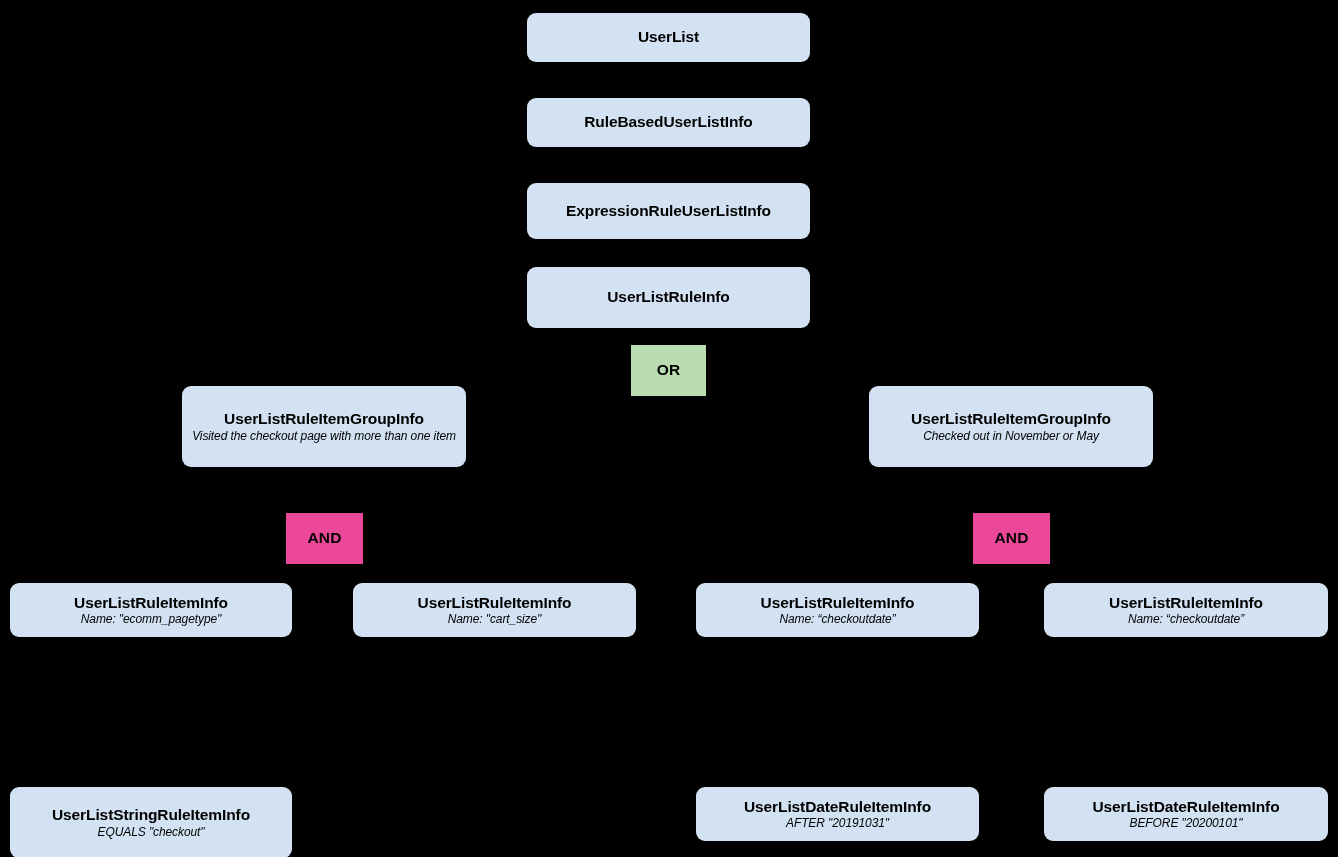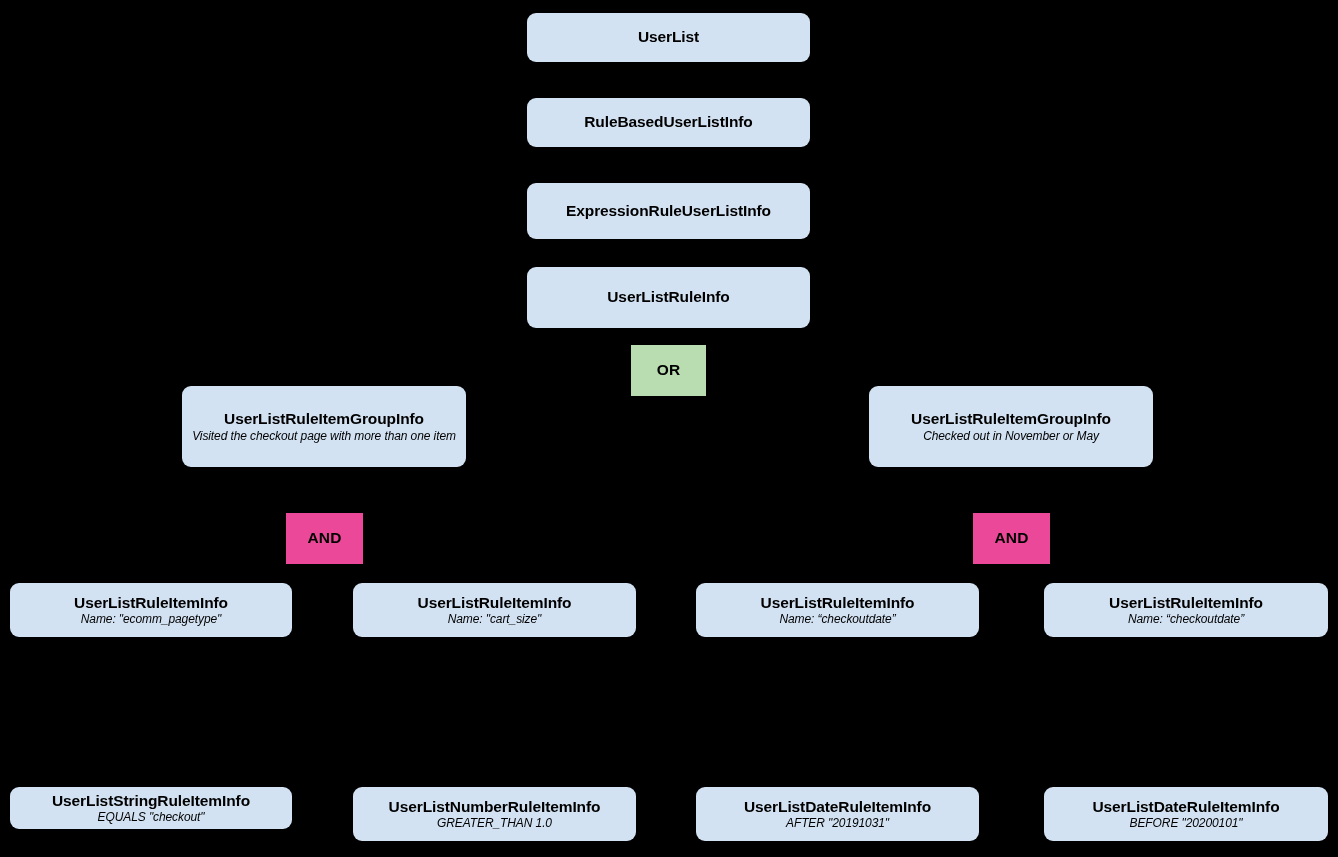--- a/index.html
+++ b/index.html
@@ -162,29 +162,25 @@
   <div class="node class-node" style="left:696px; top:583px; width:283px; height:54px;">
     <div class="node-title">UserListRuleItemInfo</div>
     <div class="node-sub nowrap">Name: “checkoutdate”</div>
   </div>
 
   <div class="node class-node" style="left:1044px; top:583px; width:284px; height:54px;">
     <div class="node-title">UserListRuleItemInfo</div>
     <div class="node-sub nowrap">Name: “checkoutdate”</div>
   </div>
 
-  <div class="node class-node" style="left:10px; top:787px; width:282px; height:42px;">
+  <div class="node class-node" style="left:10px; top:787px; width:282px; height:71px;">
     <div class="node-title">UserListStringRuleItemInfo</div>
     <div class="node-sub nowrap">EQUALS "checkout"</div>
   </div>
 
-  <div class="node class-node" style="left:353px; top:787px; width:283px; height:54px;">
-    <div class="node-title">UserListNumberRuleItemInfo</div>
-    <div class="node-sub nowrap">GREATER_THAN 1.0</div>
-  </div>
 
   <div class="node class-node" style="left:696px; top:787px; width:283px; height:54px;">
     <div class="node-title">UserListDateRuleItemInfo</div>
     <div class="node-sub nowrap">AFTER "20191031"</div>
   </div>
 
   <div class="node class-node" style="left:1044px; top:787px; width:284px; height:54px;">
     <div class="node-title">UserListDateRuleItemInfo</div>
     <div class="node-sub nowrap">BEFORE "20200101"</div>
   </div>

